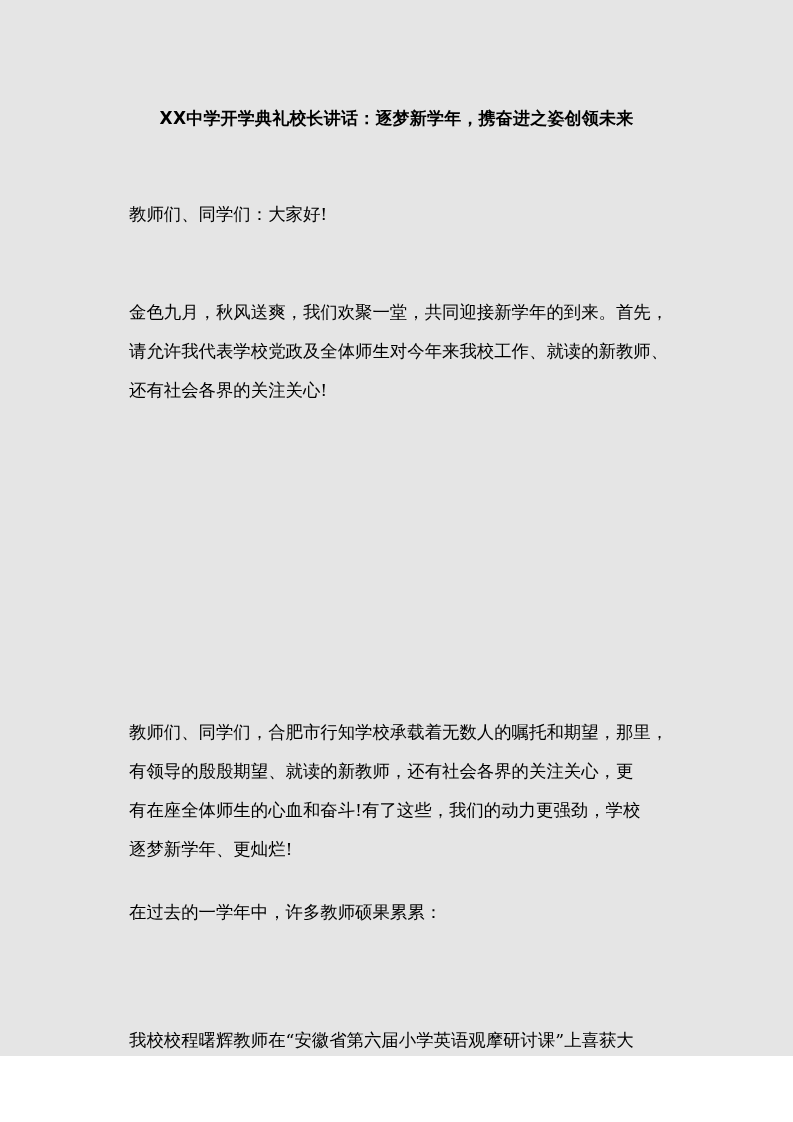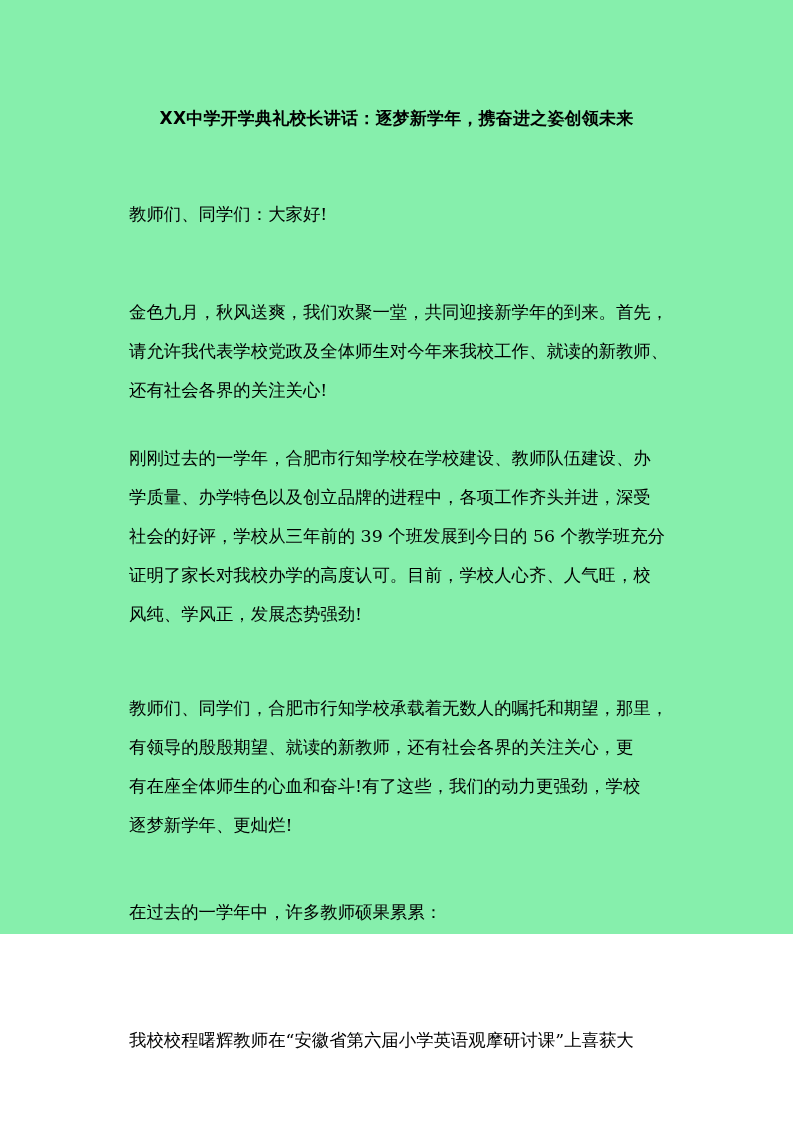--- a/index.html
+++ b/index.html
@@ -13,22 +13,22 @@
       position: relative;
       overflow: hidden;
       color: #000000;
       font-family: "DejaVu Serif", "Liberation Serif", serif;
     }
     .page {
       position: absolute;
       left: 0;
       top: 0;
       width: 793px;
-      height: 934px;
-      background: #86efac;
+      height: 1056px;
+      background: #e5e5e5;
     }
     .title {
       position: absolute;
       left: 0;
       top: 106px;
       width: 793px;
       text-align: center;
       font-family: "DejaVu Sans", "Liberation Sans", sans-serif;
       font-weight: bold;
       font-size: 17px;
@@ -61,29 +61,22 @@
   <p class="para" style="top:186px;">
     <span class="line">教师们、同学们：大家好!</span>
   </p>
 
   <p class="para" style="top:284px;">
     <span class="line">金色九月，秋风送爽，我们欢聚一堂，共同迎接新学年的到来。首先，</span>
     <span class="line">请允许我代表学校党政及全体师生对今年来我校工作、就读的新教师、</span>
     <span class="line">还有社会各界的关注关心!</span>
   </p>
 
-  <p class="para" style="top:430px;">
-    <span class="line">刚刚过去的一学年，合肥市行知学校在学校建设、教师队伍建设、办</span>
-    <span class="line">学质量、办学特色以及创立品牌的进程中，各项工作齐头并进，深受</span>
-    <span class="line">社会的好评，学校从三年前的 39 个班发展到今日的 56 个教学班充分</span>
-    <span class="line">证明了家长对我校办学的高度认可。目前，学校人心齐、人气旺，校</span>
-    <span class="line">风纯、学风正，发展态势强劲!</span>
-  </p>
 
-  <p class="para" style="top:680px;">
+  <p class="para" style="top:704px;">
     <span class="line">教师们、同学们，合肥市行知学校承载着无数人的嘱托和期望，那里，</span>
     <span class="line">有领导的殷殷期望、就读的新教师，还有社会各界的关注关心，更</span>
     <span class="line">有在座全体师生的心血和奋斗!有了这些，我们的动力更强劲，学校</span>
     <span class="line">逐梦新学年、更灿烂!</span>
   </p>
 
   <p class="para" style="top:884px;">
     <span class="line">在过去的一学年中，许多教师硕果累累：</span>
   </p>
 

